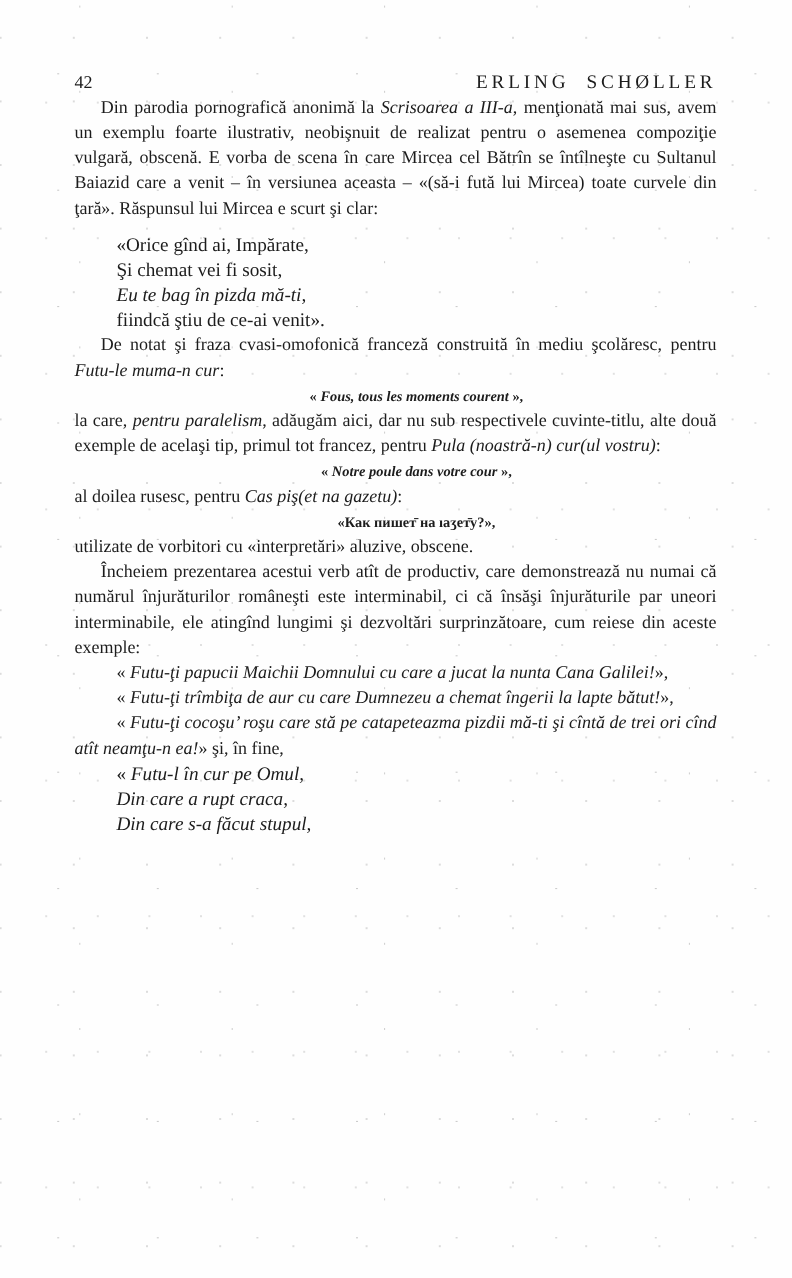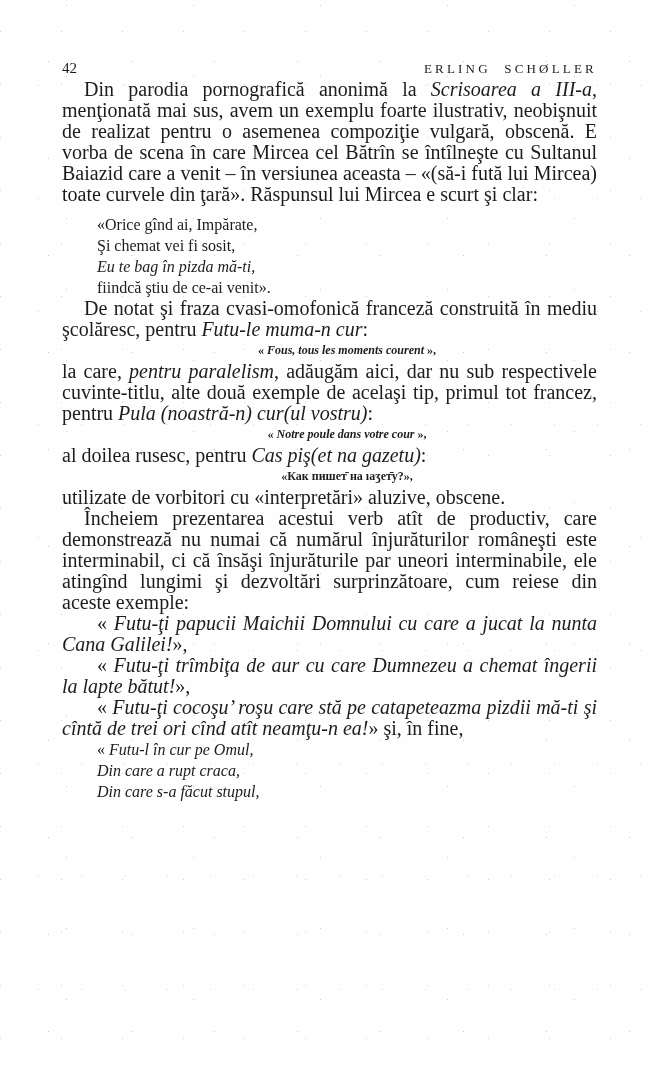--- a/index.html
+++ b/index.html
@@ -32,28 +32,28 @@
     padding: 58px 63px 0 62px;
   }
   .running-header {
     display: flex;
     justify-content: space-between;
     align-items: baseline;
     font-size: 15px;
     line-height: 21px;
   }
   .running-header .author {
-    font-size: 13px;
+    font-size: 16px;
     letter-spacing: 3.2px;
     word-spacing: 7px;
     text-align: right;
   }
   p.para {
     margin: 0;
-    font-size: 20px;
+    font-size: 15px;
     line-height: 21px;
     text-align: justify;
   }
   .indent { text-indent: 22px; }
   .mt-lg { }
   .mt-md { margin-top: 12px; }
   .mt-sm { margin-top: 9px; }
   .mt-xs { margin-top: 4px; }
   .verse {
     margin-left: 35px;

